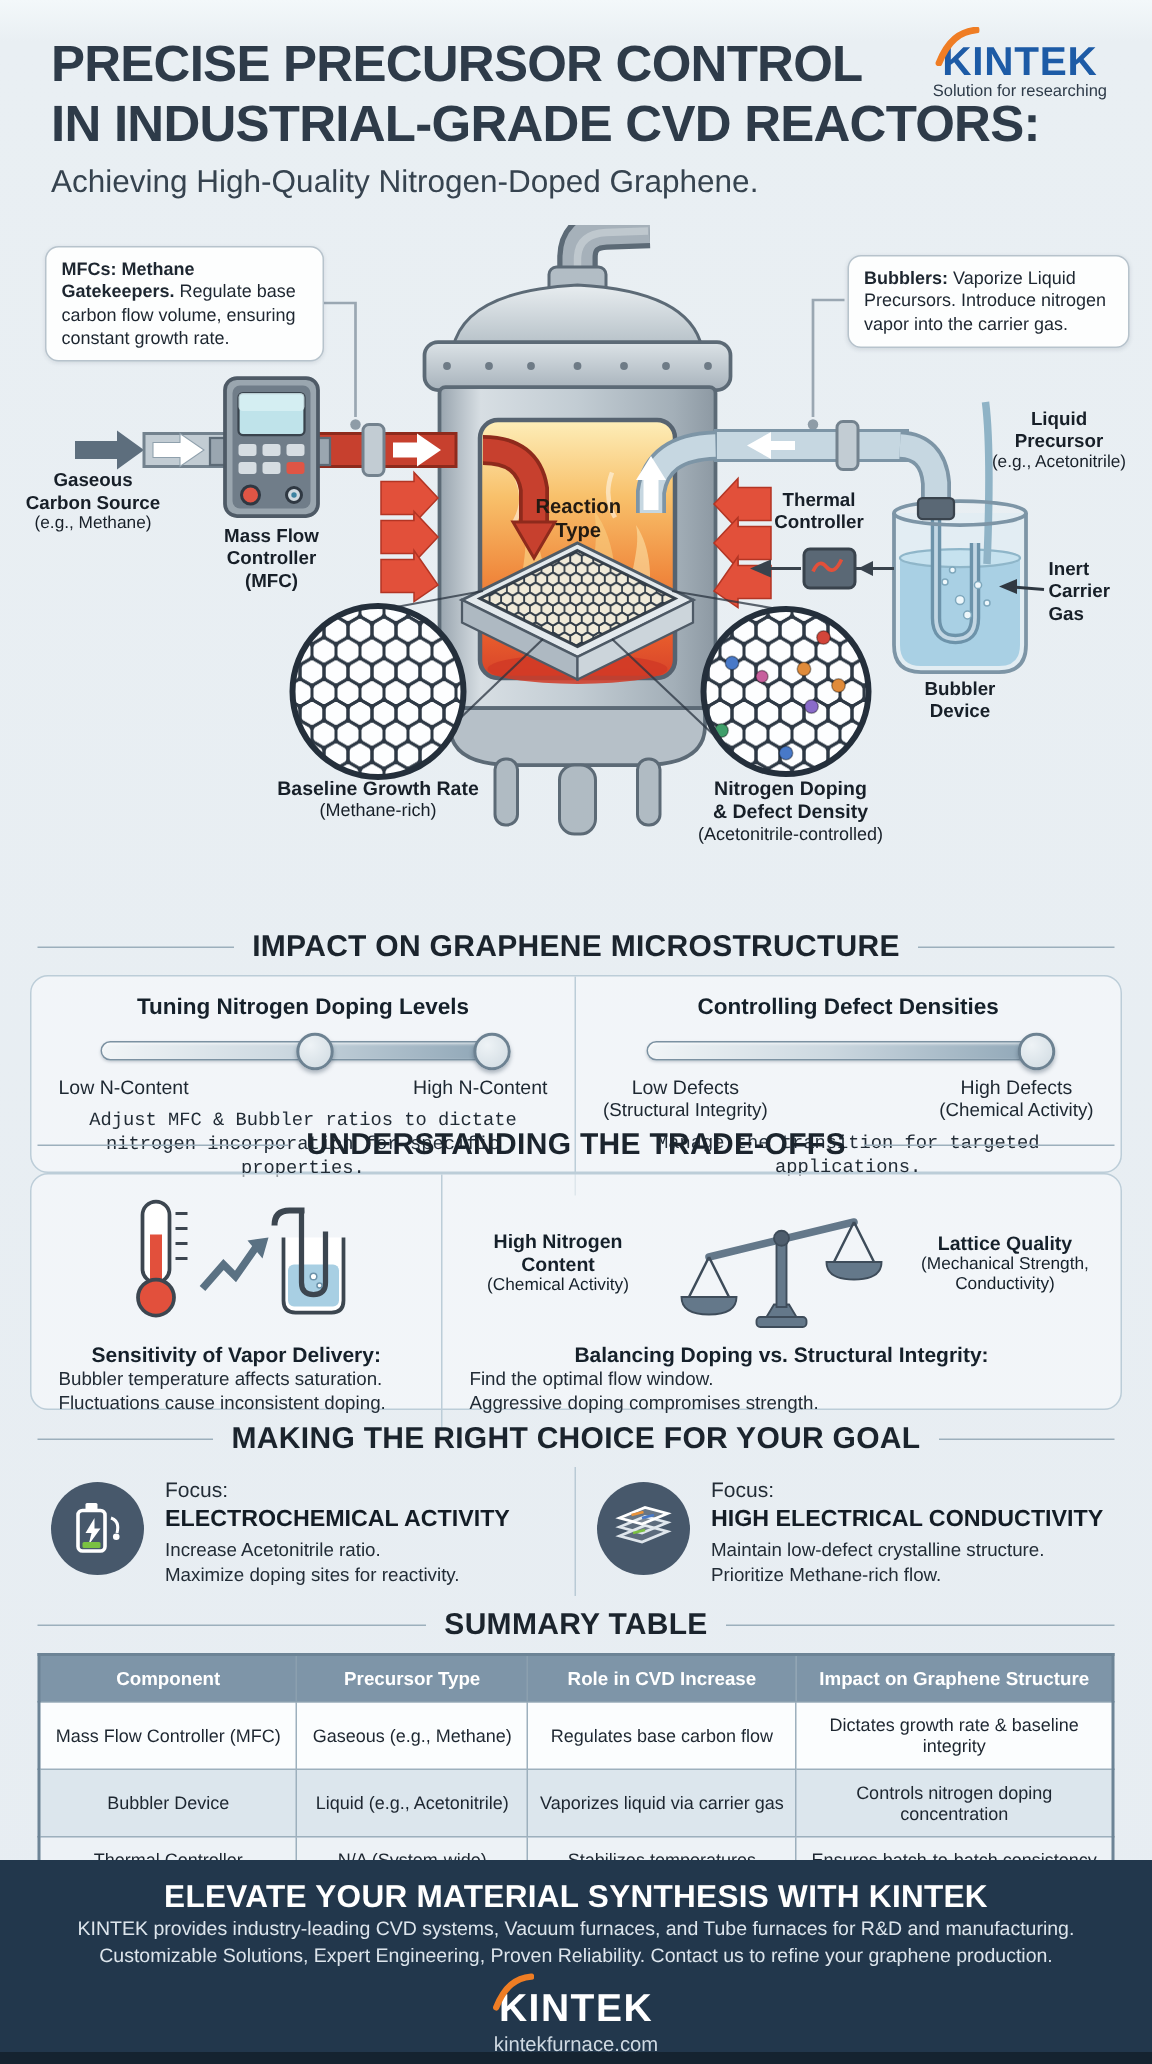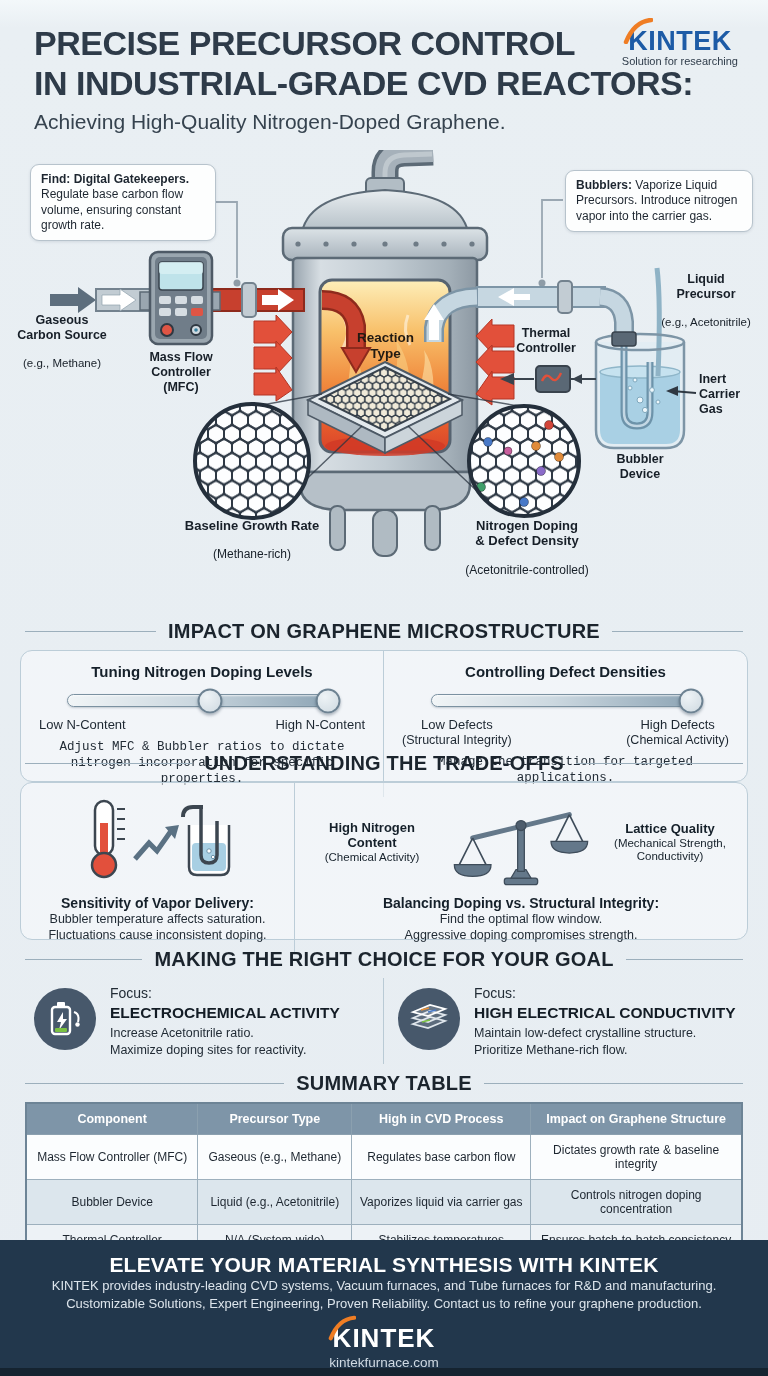--- a/index.html
+++ b/index.html
@@ -18,21 +18,21 @@
   .brand-tag { font-size:11px; color:#2e3b49; margin-top:-2px; }
 
   
   .diagram { position:absolute; top:150px; left:0; width:768px; height:425px; }
   .diagram svg.scene { position:absolute; inset:0; }
   .callout { position:absolute; background:#fdfefe; border:1.5px solid #b7c3cc; border-radius:9px;
              padding:7px 10px; font-size:12px; line-height:1.28; color:#1d2630;
              box-shadow:0 1px 3px rgba(40,60,80,.12); }
   .callout b { font-weight:700; }
   .dlabel { position:absolute; text-align:center; font-size:12.5px; font-weight:700; line-height:1.18; color:#171f28; }
-  .dlabel .sub { font-weight:400; font-size:11.5px;margin-top:14px; }
+  .dlabel .sub { font-weight:400; font-size:11.5px; }
   .dlabel.on-orange { color:#221a12; font-size:13.5px; }
 
   
   .sec { position:absolute; left:0; width:768px; }
   .sec-head { display:flex; align-items:center; gap:12px; margin:0 25px 7px 25px; }
   .sec-head::before, .sec-head::after { content:""; flex:1; height:1.5px; background:#9cafbc; }
   .sec-title { font-size:20px; font-weight:800; letter-spacing:0.2px; color:#1b242d; white-space:nowrap; }
   .panel { margin:0 20px; border:1.5px solid #bccdd8; border-radius:12px;
            background:rgba(249,252,253,.55); display:grid; grid-template-columns:1fr 1fr; }
   .panel > .col { padding:12px 18px 10px 18px; }
@@ -47,21 +47,21 @@
   .knob { position:absolute; top:50%; width:25px; height:25px; border-radius:50%;
           background:radial-gradient(circle at 35% 30%, #eef3f6, #cfdae1); border:2px solid #6d8292;
           transform:translate(-50%,-50%); box-shadow:0 2px 3px rgba(40,60,80,.35); }
   .slider-labels { display:flex; justify-content:space-between; font-size:13px; color:#1d2731; width:100%; }
   .slider-labels .end { text-align:center; line-height:1.2; }
   .slider-labels .end .sub { font-size:12.5px; }
 
   
   .icons-row { display:flex; justify-content:center; align-items:center; height:96px; margin-bottom:4px; }
   .to-head { text-align:center; font-size:14px; font-weight:700; color:#15202a; }
-  .to-line { text-align:center; font-size:12.5px; line-height:1.3; color:#222c36; }
+  .to-line { text-align:left; font-size:12.5px; line-height:1.3; color:#222c36; }
   .scale-row { display:flex; align-items:center; justify-content:center; gap:15px; height:96px; margin-bottom:4px; }
   .scale-label { text-align:center; font-size:13px; font-weight:700; line-height:1.15; color:#15202a; width:118px; }
   .scale-label .sub { font-weight:400; font-size:11.5px; }
 
   
   .choice-row { display:grid; grid-template-columns:1fr 1fr; margin:0 20px; }
   .choice { display:flex; align-items:flex-start; gap:14px; padding:6px 10px 6px 14px; }
   .choice:first-child { border-right:1.5px solid #b9cad5; }
   .choice-icon { flex:0 0 62px; width:62px; height:62px; border-radius:50%; background:#47586b;
                  display:flex; align-items:center; justify-content:center; margin-top:4px; }
@@ -327,21 +327,21 @@
           <rect x="175" y="158" width="12" height="8" rx="2"></rect>
         </g>
         <rect x="191" y="158" width="12" height="8" rx="2" fill="#df5545"></rect>
         <circle cx="167" cy="180" r="6" fill="#df5545" stroke="#2f3842" stroke-width="2"></circle>
         <circle cx="196" cy="180" r="5" fill="#cfd9df" stroke="#2f3842" stroke-width="2"></circle>
         <circle cx="196" cy="180" r="1.8" fill="#3b82a0"></circle>
       </g>
     </svg>
 
     <div class="callout" style="left:30px; top:14px; width:186px;">
-      <b>Find: Digital Gatekeepers.</b><span> Regulate base carbon flow volume, ensuring constant growth rate.</span>
+      <b>MFCs: Methane Gatekeepers.</b><span> Regulate base carbon flow volume, ensuring constant growth rate.</span>
     </div>
     <div class="callout" style="left:565px; top:20px; width:188px;">
       <b>Bubblers:</b><span> Vaporize Liquid Precursors. Introduce nitrogen vapor into the carrier gas.</span>
     </div>
 
     <div class="dlabel" style="left:8px; top:163px; width:108px;">
       <div>Gaseous</div>
       <div>Carbon Source</div>
       <div class="sub">(e.g., Methane)</div>
     </div>
@@ -534,21 +534,21 @@
       <colgroup>
           <col style="width:24%">
           <col style="width:21.5%">
           <col style="width:25%">
           <col style="width:29.5%">
         </colgroup>
       <thead>
         <tr>
           <th>Component</th>
           <th>Precursor Type</th>
-          <th>High in CVD Process</th>
+          <th>Role in CVD Increase</th>
           <th>Impact on Graphene Structure</th>
         </tr>
       </thead>
       <tbody>
         <tr class="r0">
           <td>Mass Flow Controller (MFC)</td>
           <td>Gaseous (e.g., Methane)</td>
           <td>Regulates base carbon flow</td>
           <td>Dictates growth rate &amp; baseline integrity</td>
         </tr>

